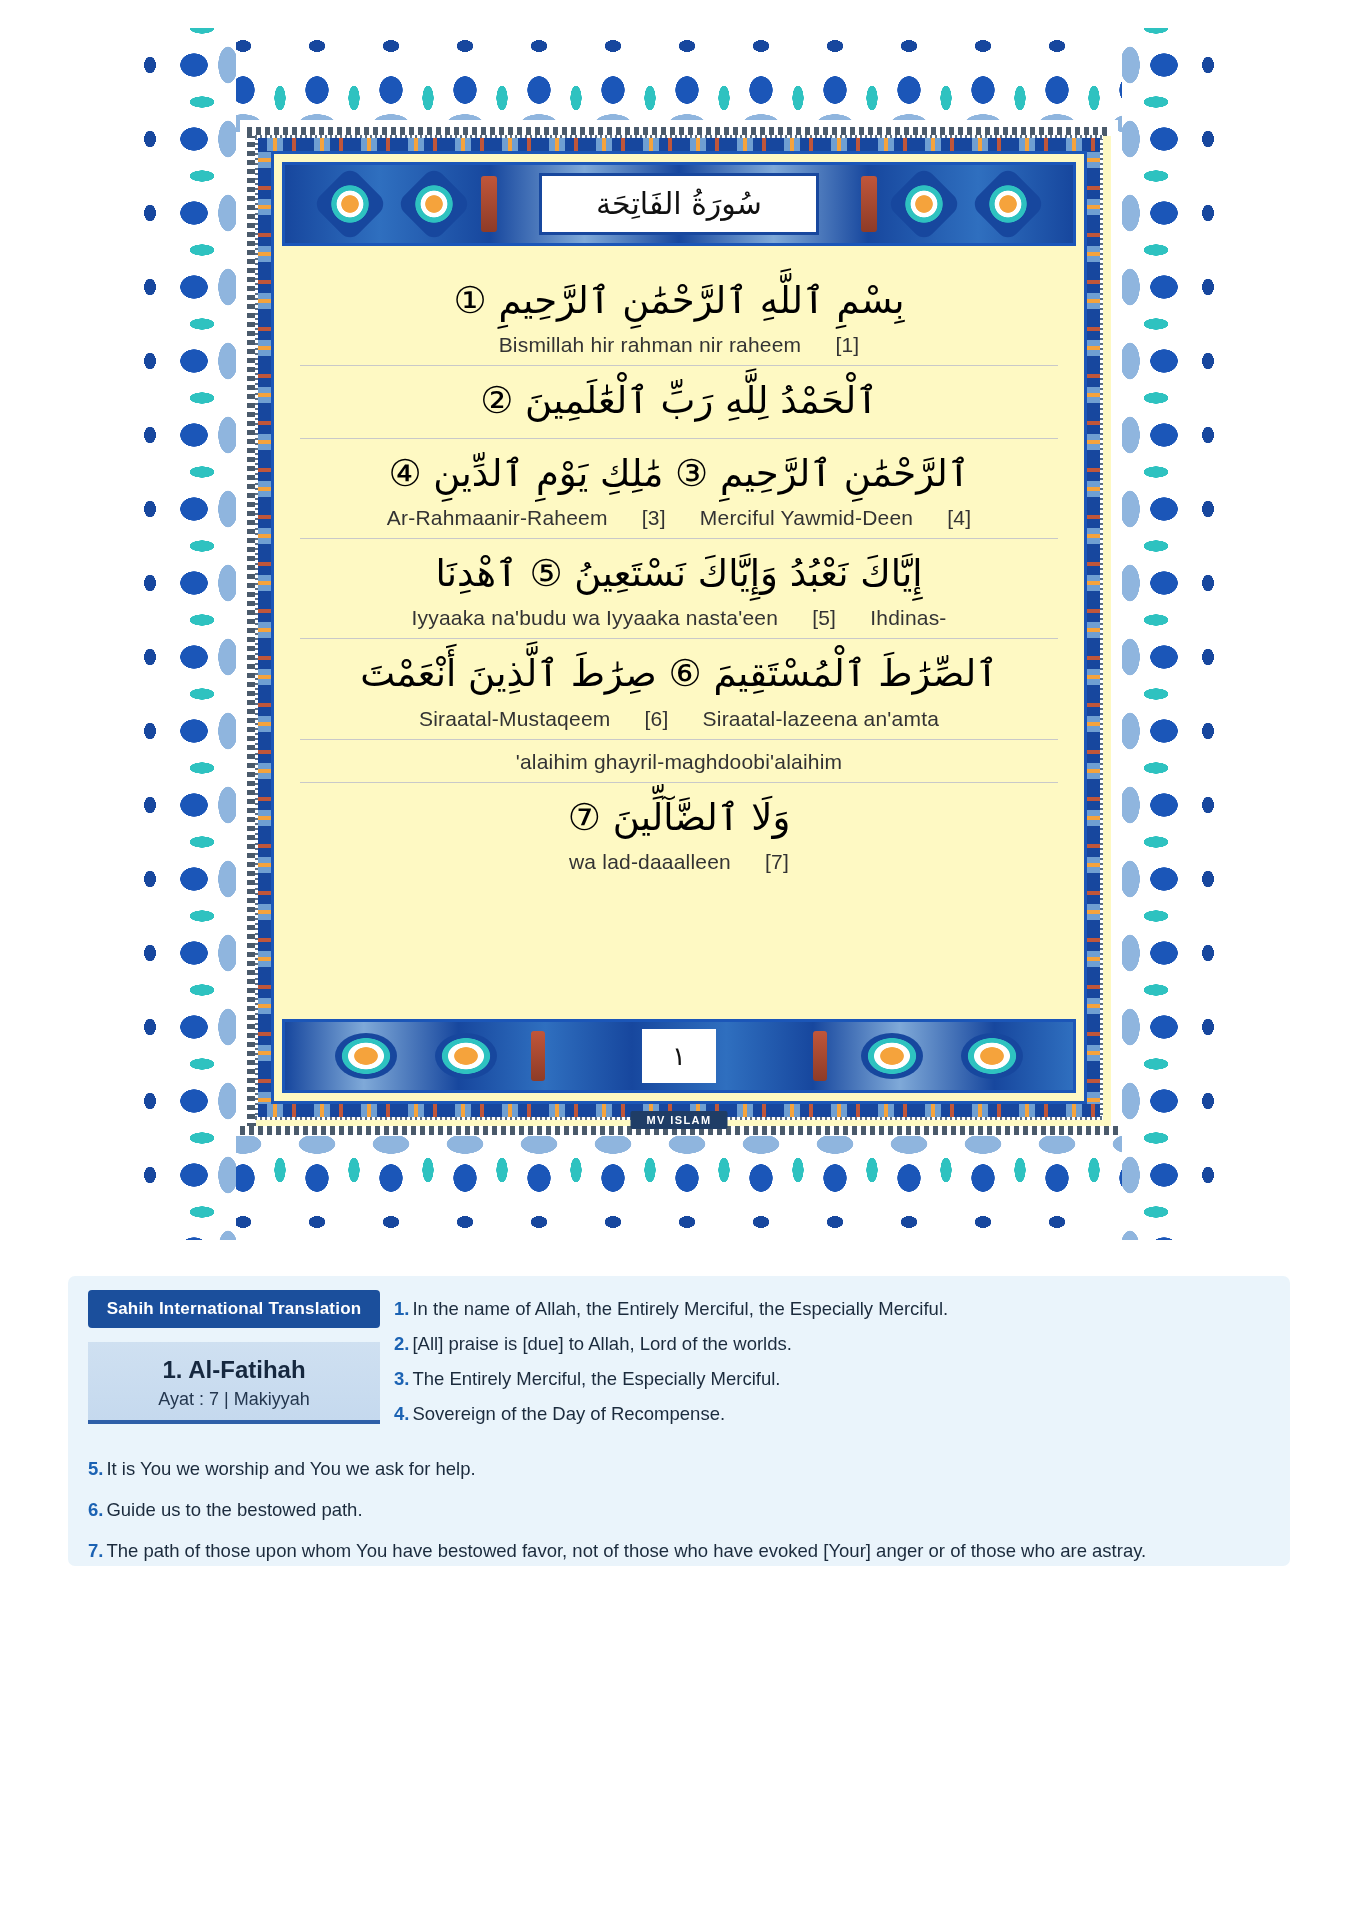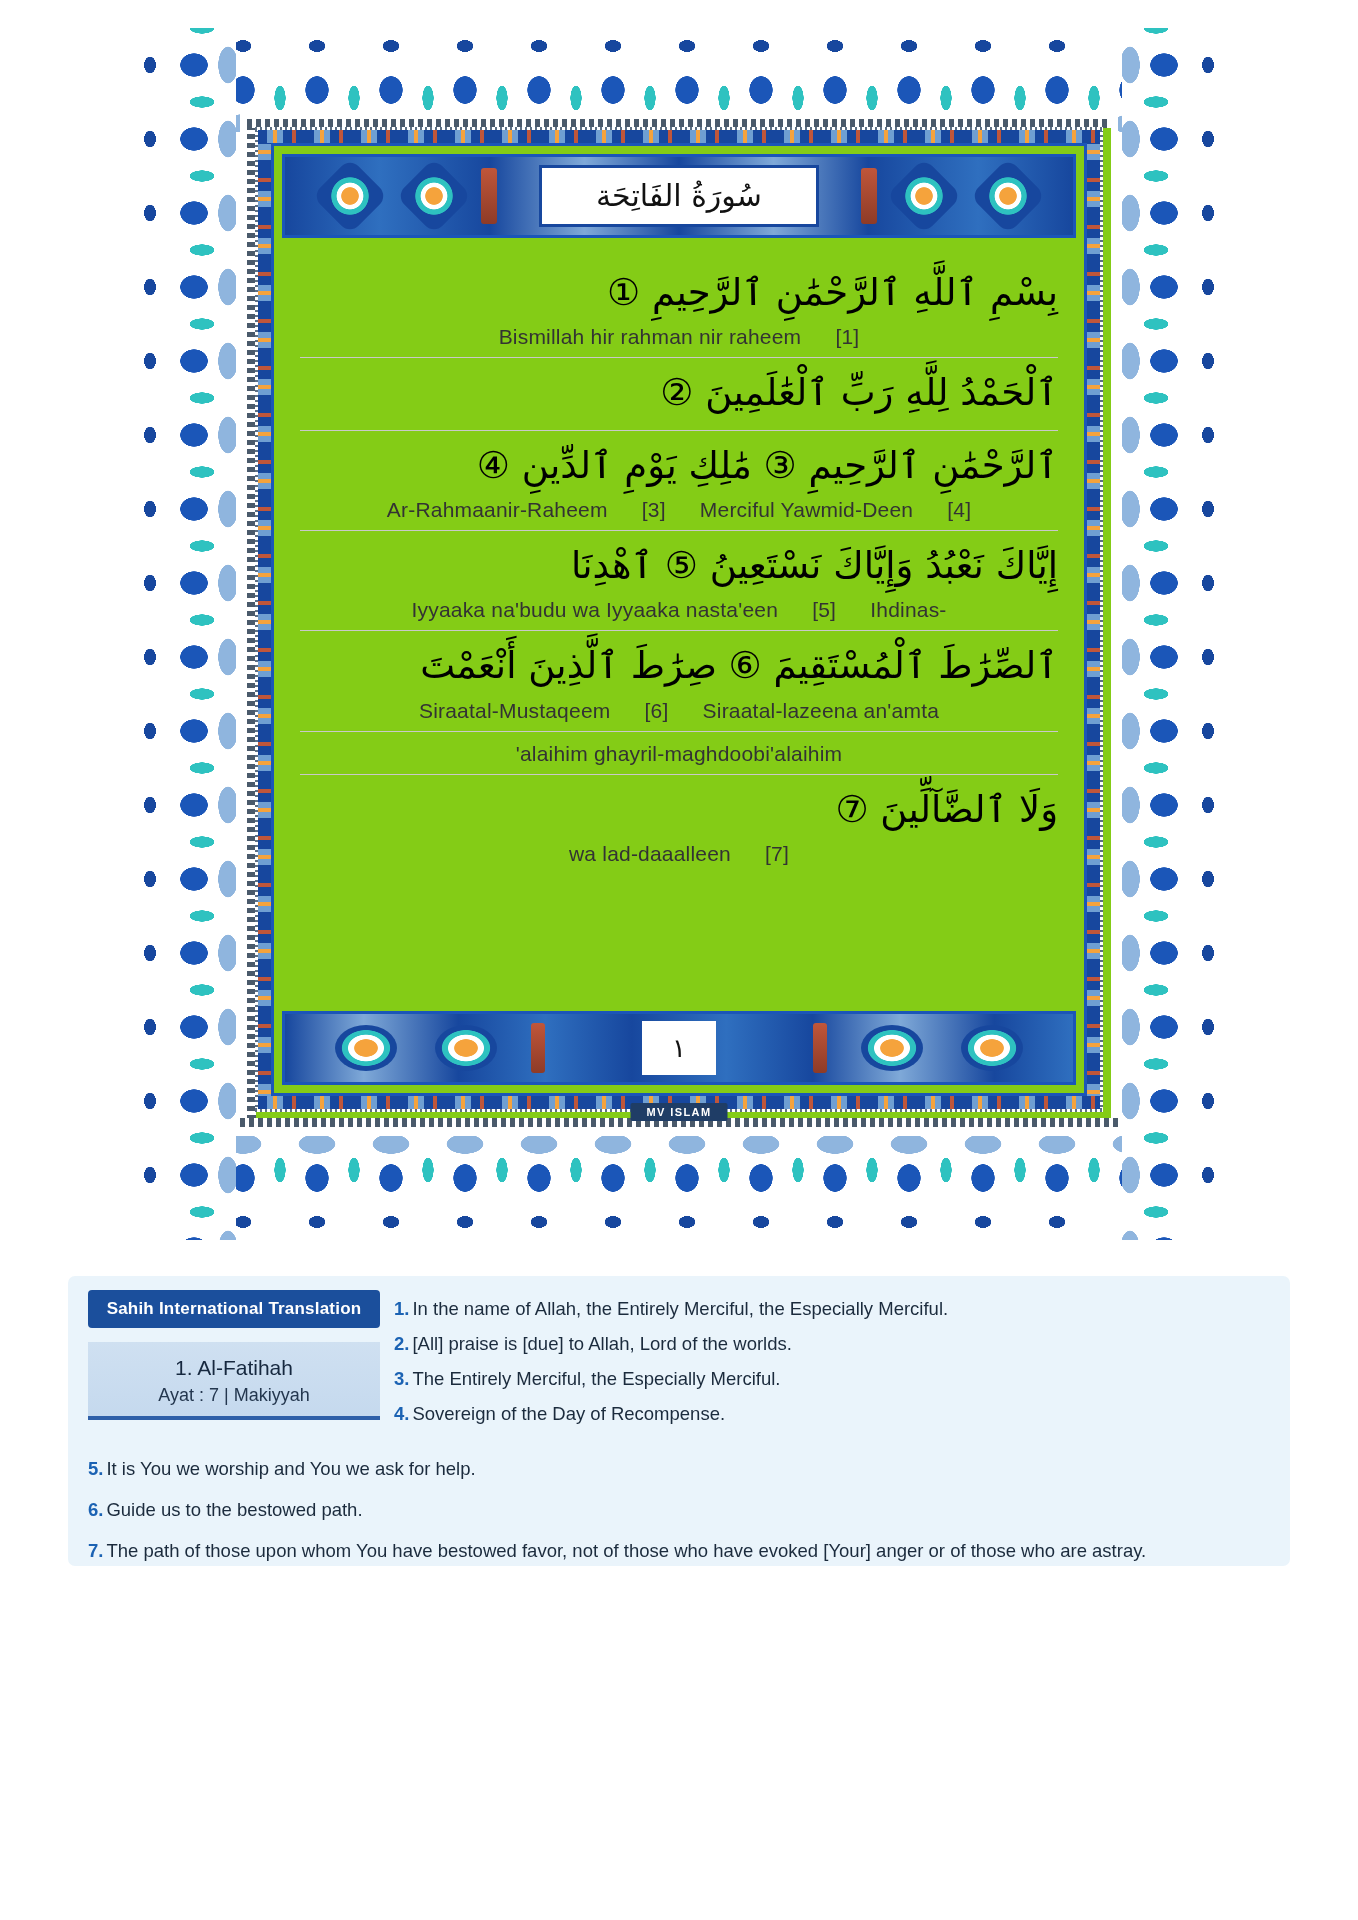--- a/index.html
+++ b/index.html
@@ -62,23 +62,23 @@
       radial-gradient(ellipse 7px 6px at 62px 37px, #f5a33c 0 60%, rgba(245,163,60,0) 62%),
       radial-gradient(ellipse 22px 10px at 70px 0px, #2ec2c0 0 55%, rgba(46,194,192,0) 57%),
       radial-gradient(ellipse 22px 10px at 70px 74px, #2ec2c0 0 55%, rgba(46,194,192,0) 57%),
       radial-gradient(ellipse 16px 30px at 96px 37px, #8fb5de 0 60%, rgba(143,181,222,0) 62%),
       linear-gradient(#ffffff,#ffffff);
   }
 
   
   .inner-panel{
     position:absolute;
-    left:108px;top:84px;
+    left:108px;top:92px;
     width:878px;height:1015px;
-    background:#84cc16;
+    background:#fef9c3;
     box-sizing:border-box;
   }
   
   .rule-scallop{
     position:absolute;left:0;top:0;width:100%;height:100%;
     border:7px solid #ffffff;
     box-sizing:border-box;
     background-image:
       repeating-linear-gradient(90deg,#4a5a6b 0 5px,#ffffff 5px 9px),
       repeating-linear-gradient(0deg,#4a5a6b 0 5px,#ffffff 5px 9px);
@@ -168,21 +168,21 @@
     padding:0 18px;
     box-sizing:border-box;
   }
   .ayah-row{
     border-bottom:1px solid #c9c9c9;
     padding:6px 0 8px;
   }
   .ayah-row:last-child{border-bottom:none;}
   .ayah-ar{
     font-family:"DejaVu Sans", sans-serif;
-    direction:rtl;
+    direction:rtl;text-align:center;
     font-size:37px;line-height:1.55;color:#000000;
     white-space:nowrap;
   }
   .ayah-tr{
     text-align:center;
     font-size:21px;color:#333333;
     margin-top:4px;
     letter-spacing:.2px;
   }
   .ayah-tr .num{color:#333333;}
@@ -252,21 +252,21 @@
     letter-spacing:.2px;
   }
   .tp-surah-card{
     margin-top:14px;
     background:linear-gradient(#cfe0f1,#c5d9ee);
     border-bottom:4px solid #2e5fa8;
     text-align:center;
     padding:14px 8px 10px;
   }
   .tp-surah-name{
-    font-size:21px;font-weight:normal;color:#16283f;
+    font-size:24px;font-weight:bold;color:#16283f;
   }
   .tp-surah-meta{
     margin-top:5px;font-size:18px;color:#24374f;
   }
   .tp-right{
     position:absolute;left:326px;top:18px;right:18px;
   }
   .tr-line{
     font-size:18.5px;color:#1b2b3d;
     line-height:1.62;

